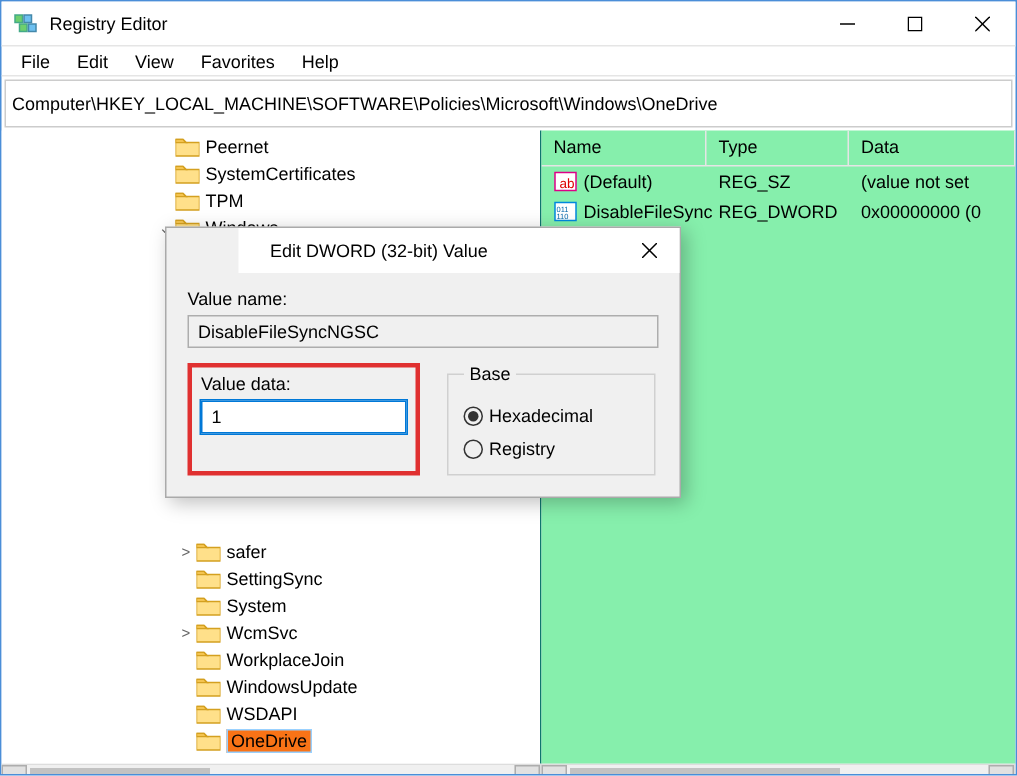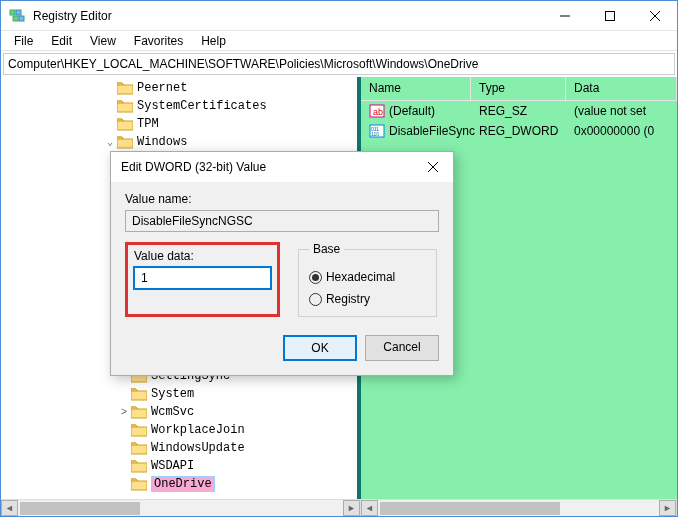--- a/index.html
+++ b/index.html
@@ -38,40 +38,39 @@
     height: 20px;
     display: flex;
     align-items: center;
     padding: 0 5px;
     gap: 2px;
     border-bottom: 1px solid #e5e5e5;
   }
   .menu-item { padding: 2px 8px; }
   
   .addressbar {
-    height: 22px;
+    height: 32px;
     border: 1px solid #ccc;
     margin: 2px;
     padding: 2px 4px;
     font-size: 12px;
     display: flex;
     align-items: center;
   }
   
   .main {
     display: flex;
     height: calc(100% - 30px - 20px - 26px - 17px);
   }
   .tree-pane {
     width: 360px;
-    border-right: 4px solid #0f766e;
+    border-right: 1px solid #0f766e;
     overflow: hidden;
     position: relative;
     background: #fff;
-    font-family: Liberation Mono, monospace;
   }
   .list-pane {
     flex: 1;
     overflow: hidden;
     position: relative;
     background: #86efac;
   }
   
   .tree {
     padding: 2px 0;
@@ -89,21 +88,21 @@
     color: #666;
     font-size: 10px;
   }
   .tree-row .folder {
     width: 16px; height: 14px;
     margin-right: 4px;
     display: inline-block;
   }
   .tree-row .label { font-size: 12px; }
   .tree-row.selected .label {
-    background: #f9a8d4;
+    background: #f97316;
     border: 1px solid #99d1ff;
     padding: 0 2px;
   }
   
   .list-header {
     display: flex;
     height: 24px;
     border-bottom: 1px solid #e5e5e5;
   }
   .col {
@@ -154,22 +153,23 @@
     width: 344px;
     background: #f0f0f0;
     border: 1px solid #aaa;
     box-shadow: 3px 3px 12px rgba(0,0,0,0.25);
   }
   .dlg-title {
     height: 30px;
     background: #fff;
     display: flex;
     align-items: center;
-    padding-left: 10px;
-    font-size: 12px;
+    padding-left: 21px;
+    font-size: 12px;
+    margin-left: 48px;
   }
   .dlg-close {
     width: 40px; height: 30px;
     display: flex; align-items: center; justify-content: center;
   }
   .dlg-body {
     padding: 10px 14px 14px 14px;
   }
   .field-label { font-size: 12px; margin-bottom: 4px; }
   .readonly-input {
@@ -472,18 +472,14 @@
         <div class="radio-row">
           <span class="radio checked"></span>
           <span>Hexadecimal</span>
         </div>
         <div class="radio-row">
           <span class="radio"></span>
           <span>Registry</span>
         </div>
       </fieldset>
     </div>
-    <div class="dlg-buttons">
-      <div class="btn default">OK</div>
-      <div class="btn">Cancel</div>
-    </div>
   </div>
 </div>
 
 </body></html>

